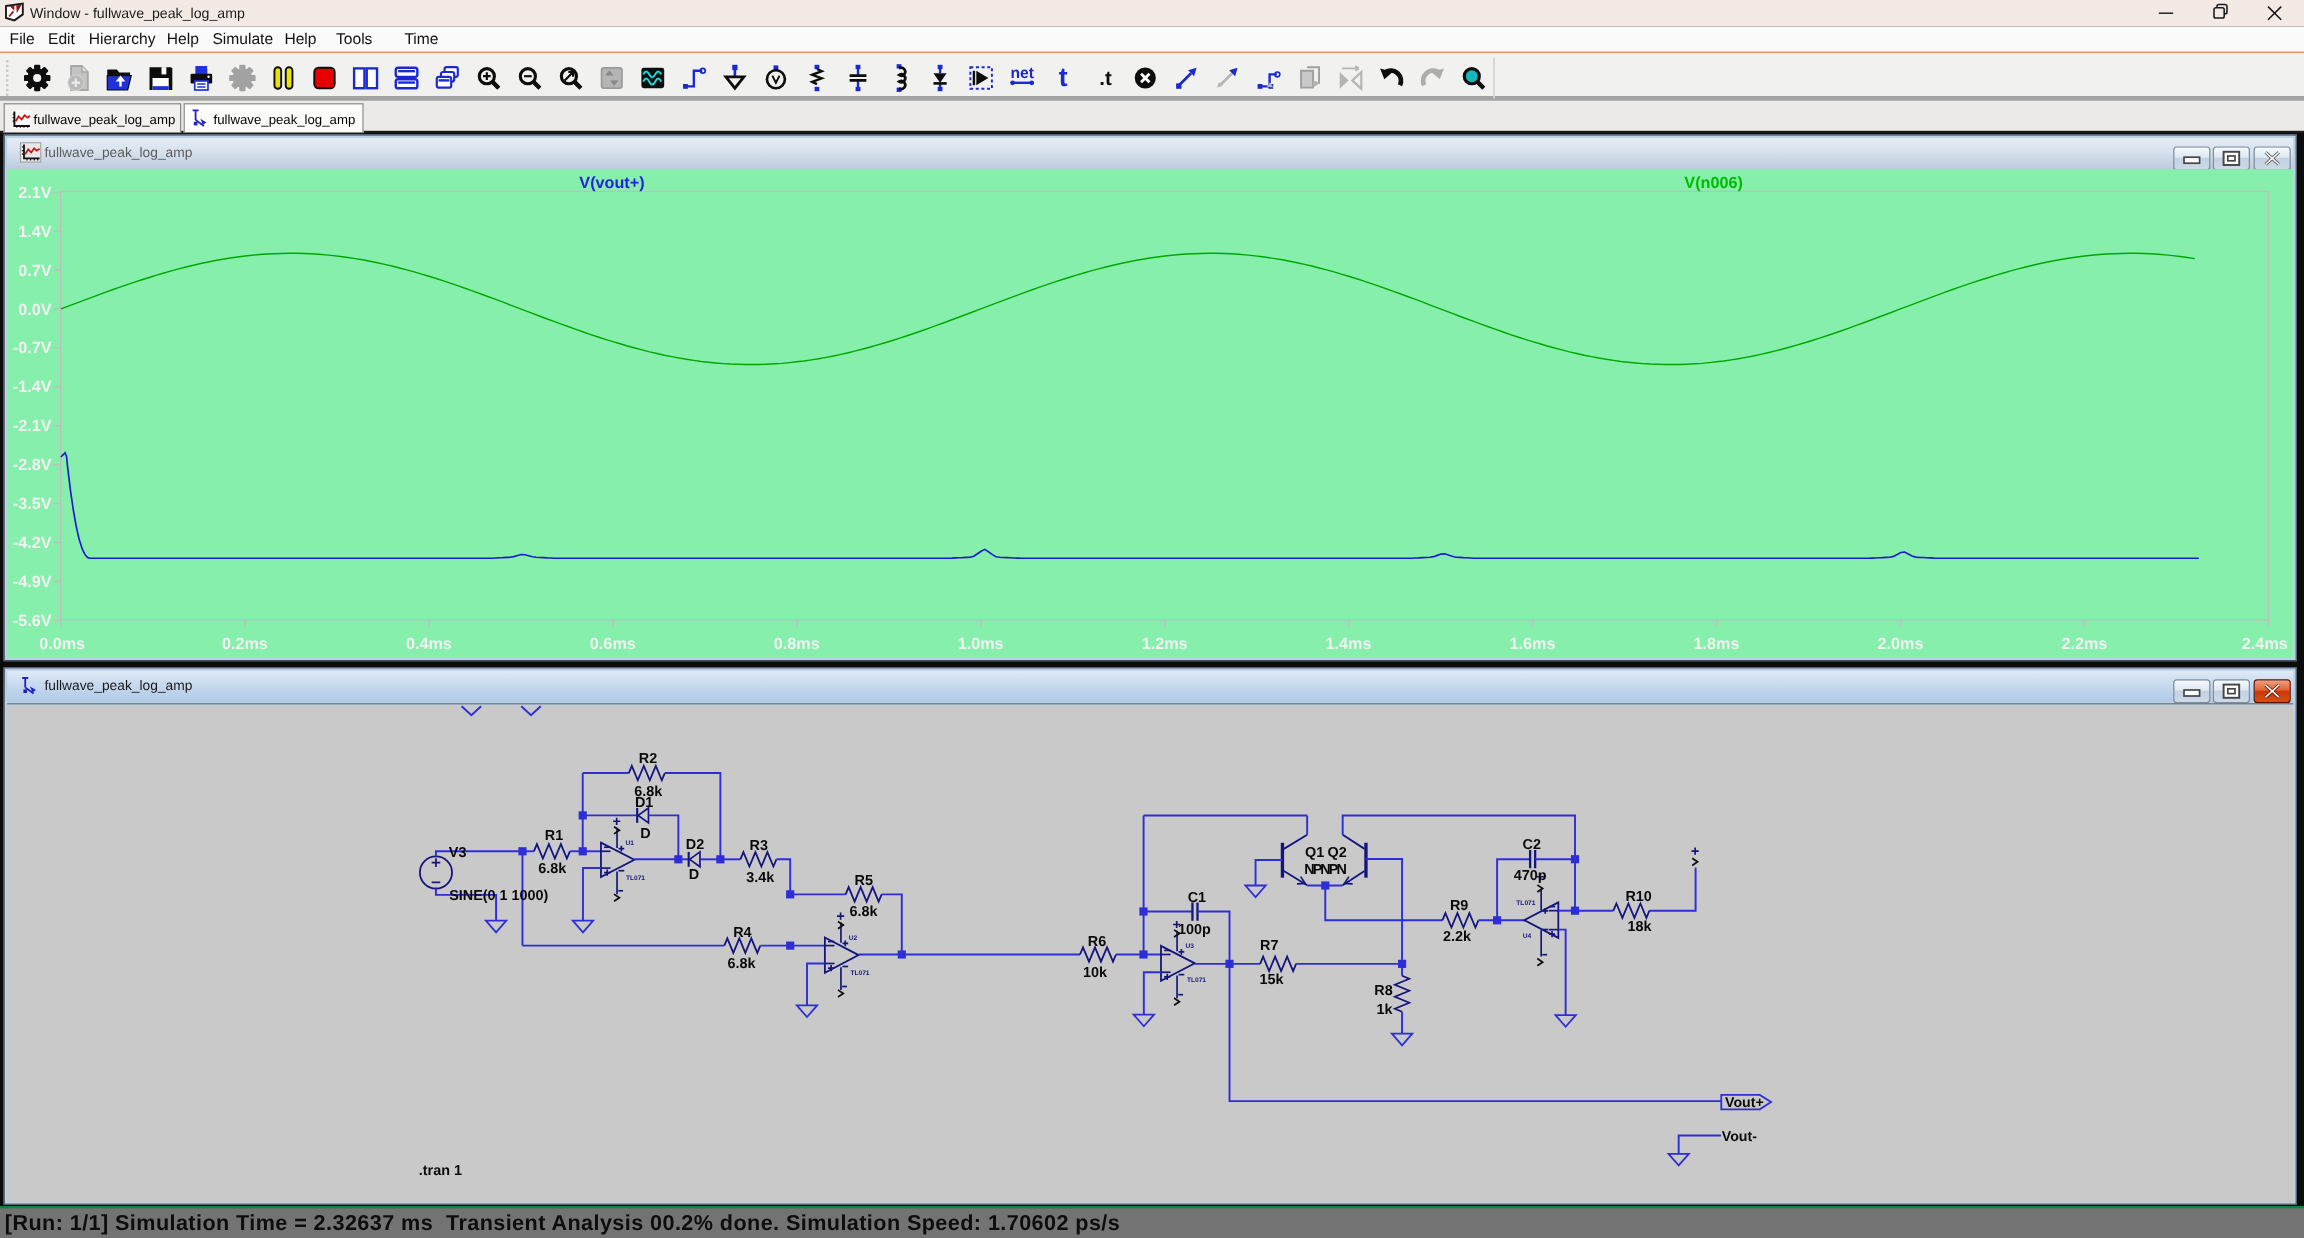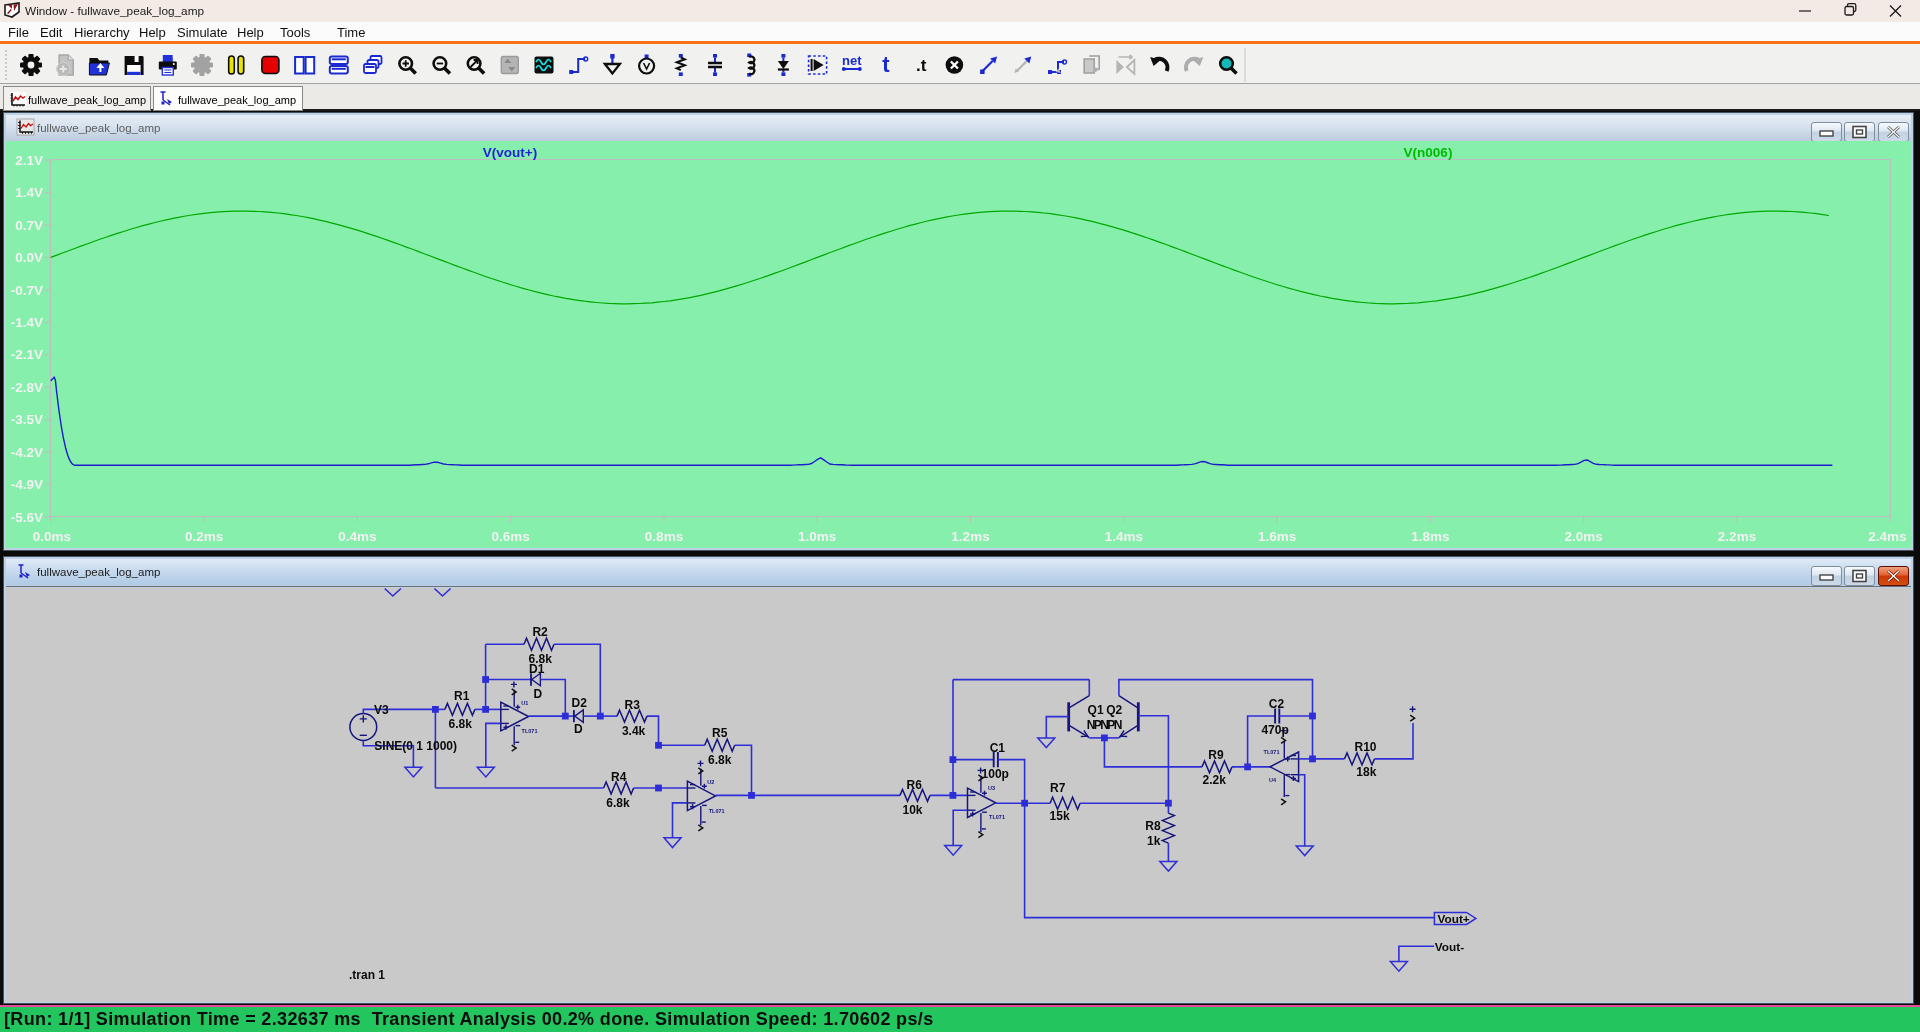--- a/index.html
+++ b/index.html
@@ -1,29 +1,29 @@
 <!DOCTYPE html>
 <html><head><meta charset="utf-8"><style>
 *{margin:0;padding:0;box-sizing:border-box}
 html,body{width:1920px;height:1032px;overflow:hidden;font-family:"Liberation Sans",sans-serif;background:#000}
 .abs{position:absolute}
 #titlebar{left:0;top:0;width:1920px;height:22px;background:#f3eae5}
 #titlebar .t{position:absolute;left:25px;top:4px;font-size:11.8px;color:#1b1b1b}
-#menubar{left:0;top:22px;width:1920px;height:22px;background:#fbfbfb;border-bottom:3px solid #f97316}
+#menubar{left:0;top:22px;width:1920px;height:22px;background:#fbfbfb;border-bottom:1px solid #f97316}
 #menubar span{position:absolute;top:3px;font-size:13px;color:#111}
-#toolbar{left:0;top:44px;width:1920px;height:40px;background:#f1f1ef;border-bottom:1px solid #a3a3a3}
+#toolbar{left:0;top:44px;width:1920px;height:40px;background:#f1f1ef;border-bottom:4px solid #a3a3a3}
 #tabbar{left:0;top:84px;width:1920px;height:27px;background:#eceae7;border-bottom:2px solid #1a1a1a}
 .tab{position:absolute;top:2px;height:25px;border:1px solid #898989;color:#000}
 .tab .lb{position:absolute;left:24px;top:6.5px;white-space:nowrap;font-size:11px}
 #mdi{left:0;top:111px;width:1920px;height:894px;background:#0b0b0b}
 .win{position:absolute;border:1px solid #46535f;background:#bdd1e6}
 .wtitle{position:absolute;left:2px;top:2px;right:2px;height:26px}
 .wtitle .tx{position:absolute;left:31px;top:7px;font-size:11.5px}
 .btn{position:absolute;top:7px;width:31px;height:20px;border:1px solid #7d8e9e;border-radius:3px;background:linear-gradient(#f6fafd 0%,#dde7f1 45%,#c3d2e2 50%,#cbd9e8 100%)}
-#statusbar{left:0;top:1005px;width:1920px;height:27px;background:#22c55e;border-top:2px solid #ec4899}
+#statusbar{left:0;top:1005px;width:1920px;height:27px;background:#737373;border-top:2px solid #15803d}
 #statusbar div{position:absolute;left:4px;top:2px;font-size:18px;font-weight:bold;color:#0d0d0d;letter-spacing:0.35px}
 svg{position:absolute;overflow:visible}
 svg text{font-family:"Liberation Sans",sans-serif}
 </style></head>
 <body>
 <div class="abs" id="titlebar">
   <svg style="left:4px;top:2px" width="20" height="18" viewBox="0 0 20 18">
     <path d="M1 3 L15 1 L15 10 L8 15 L1 13 Z" fill="#fff" stroke="#1a1a1a" stroke-width="1.6"></path>
     <path d="M4 3 L8 2.6 L8 7 Z M9.5 2.4 L14 2 L10 9 Z" fill="#8b1a1a"></path>
     <path d="M3.6 11.8 L7.2 7.5" stroke="#8b1a1a" stroke-width="1.4"></path>

